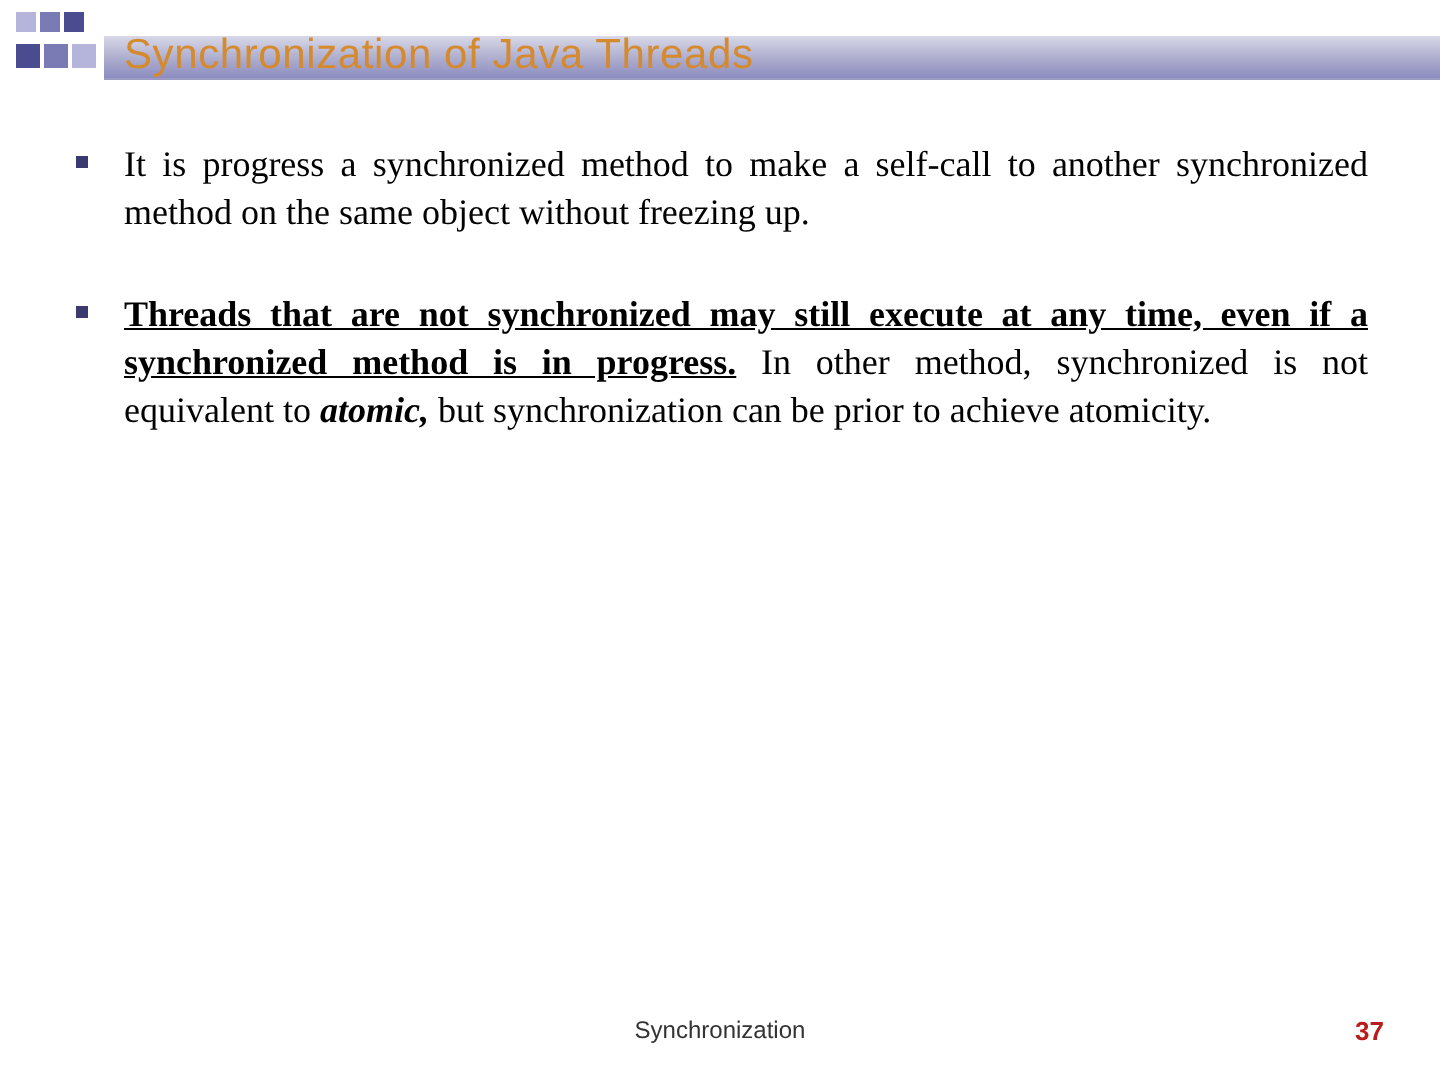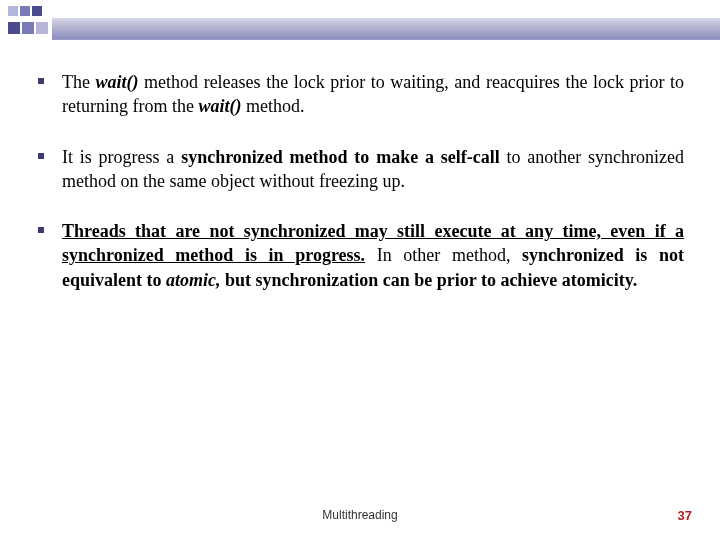--- a/index.html
+++ b/index.html
@@ -76,21 +76,21 @@
   ul.bullets > li::before {
     content: "";
     position: absolute;
     left: 2px;
     top: 8px;
     width: 6px;
     height: 6px;
     background: #3a3a70;
   }
   .bi { font-style: italic; font-weight: bold; }
-  .b  { font-weight: bold; }
+  .b  { font-weight: normal; }
   .bu { font-weight: bold; text-decoration: underline; }
   .footer {
     position: absolute;
     bottom: 12px;
     left: 0;
     right: 0;
     height: 20px;
   }
   .footer-title {
     position: absolute;
@@ -117,32 +117,30 @@
     <div class="sq purple-light"></div>
     <div class="sq purple-mid"></div>
     <div class="sq purple-dark"></div>
   </div>
   <div class="title-bar"></div>
   <div class="title-squares">
     <div class="sq purple-dark"></div>
     <div class="sq purple-mid"></div>
     <div class="sq purple-light"></div>
   </div>
+  <div class="title-text">Synchronization of Java Threads</div>
 </div>
 
 <div class="content">
   <ul class="bullets">
-    <li>
-      <span>The </span><span class="bi">wait()</span><span> method releases the lock prior to waiting, and reacquires the lock prior to returning from the </span><span class="bi">wait()</span><span> method.</span>
-    </li>
     <li>
       <span>It is progress a </span><span class="b">synchronized method to make a self-call</span><span> to another synchronized method on the same object without freezing up.</span>
     </li>
     <li>
       <span class="bu">Threads that are not synchronized may still execute at any time, even if a synchronized method is in progress.</span><span> In other method, </span><span class="b">synchronized is not equivalent to </span><span class="bi">atomic,</span><span class="b"> but synchronization can be prior to achieve atomicity.</span>
     </li>
   </ul>
 </div>
 
 <div class="footer">
-  <div class="footer-title">Multithreading</div>
+  <div class="footer-title">Synchronization</div>
   <div class="footer-page">37</div>
 </div>
 
 </body></html>

